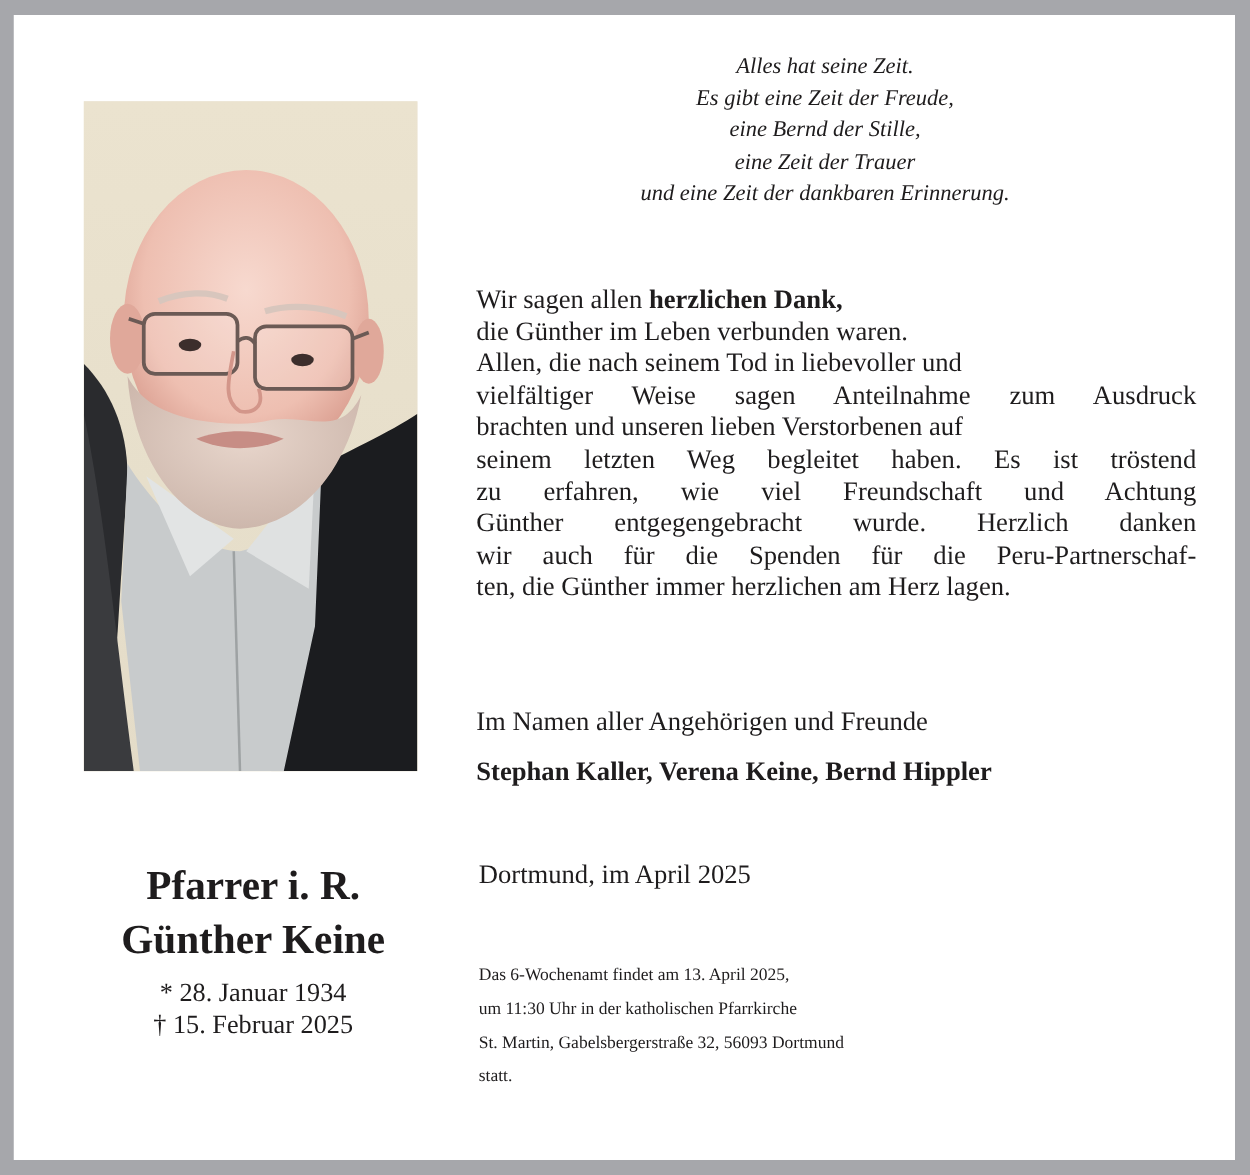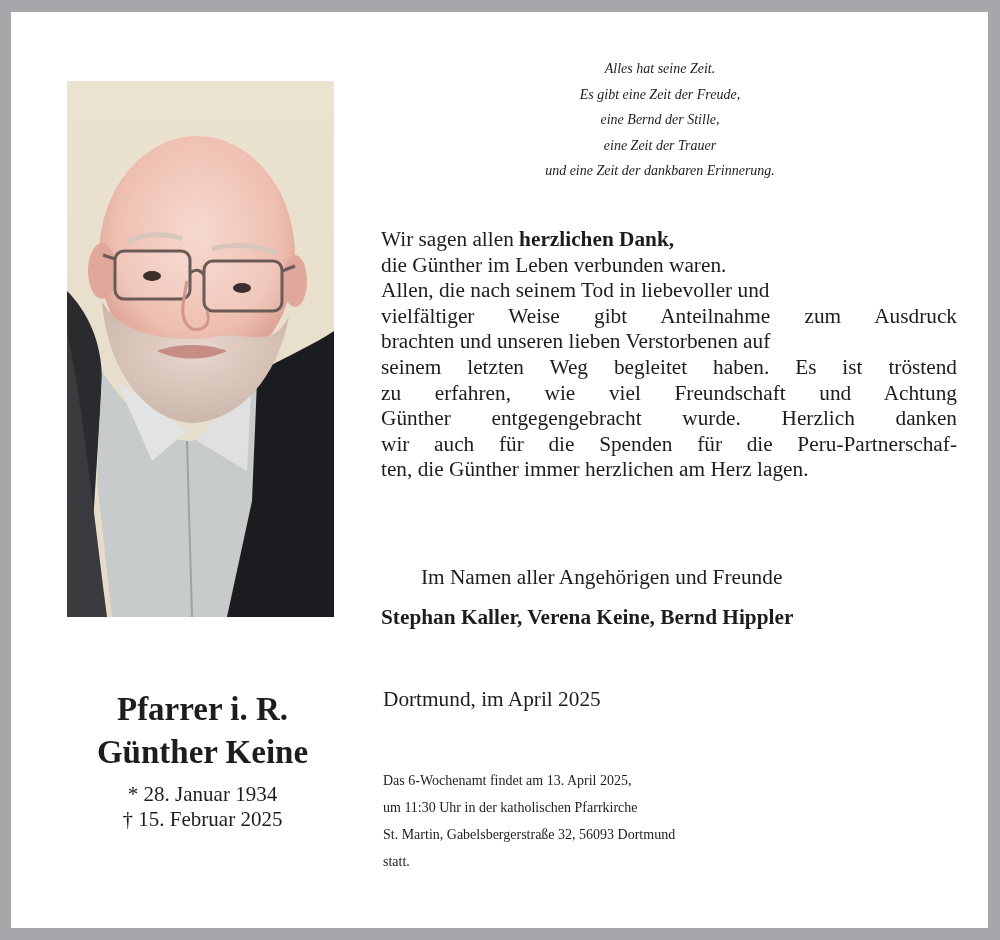--- a/index.html
+++ b/index.html
@@ -21,25 +21,25 @@
       position: absolute;
       left: 67px; top: 81px;
       width: 267px; height: 536px;
       overflow: hidden;
       background: #e9e2cf;
     }
     .photo svg { display: block; width: 100%; height: 100%; }
 
     .poem {
       position: absolute;
-      left: 400px; top: 56px;
+      left: 400px; top: 40px;
       width: 520px;
       text-align: center;
       font-style: italic;
-      font-size: 14px;
+      font-size: 18px;
       line-height: 25.5px;
     }
     .poem div { white-space: nowrap; }
 
     .body-text {
       position: absolute;
       left: 381px; top: 227px;
       width: 576px;
       font-size: 21.3px;
       line-height: 25.6px;
@@ -51,21 +51,20 @@
       text-align-last: justify;
       white-space: normal;
     }
     .body-text b { font-weight: bold; }
 
     .sign-intro {
       position: absolute;
       left: 381px; top: 564px;
       font-size: 21.3px; line-height: 26px;
       white-space: nowrap;
-      margin-left: 40px;
     }
     .sign-names {
       position: absolute;
       left: 381px; top: 604px;
       font-size: 21.3px; line-height: 26px;
       font-weight: bold;
       white-space: nowrap;
     }
     .place-date {
       position: absolute;
@@ -162,21 +161,21 @@
   <div>Es gibt eine Zeit der Freude,</div>
   <div>eine Bernd der Stille,</div>
   <div>eine Zeit der Trauer</div>
   <div>und eine Zeit der dankbaren Erinnerung.</div>
 </div>
 
 <div class="body-text">
   <span class="line"><span>Wir sagen allen </span><b>herzlichen Dank,</b></span>
   <span class="line">die Günther im Leben verbunden waren.</span>
   <span class="line">Allen, die nach seinem Tod in liebevoller und</span>
-  <span class="just">vielfältiger Weise gibt Anteilnahme zum Ausdruck</span>
+  <span class="just">vielfältiger Weise sagen Anteilnahme zum Ausdruck</span>
   <span class="line">brachten und unseren lieben Verstorbenen auf</span>
   <span class="just">seinem letzten Weg begleitet haben. Es ist tröstend</span>
   <span class="just">zu erfahren, wie viel Freundschaft und Achtung</span>
   <span class="just">Günther entgegengebracht wurde. Herzlich danken</span>
   <span class="just">wir auch für die Spenden für die Peru-Partnerschaf-</span>
   <span class="line">ten, die Günther immer herzlichen am Herz lagen.</span>
 </div>
 
 <div class="sign-intro">Im Namen aller Angehörigen und Freunde</div>
 <div class="sign-names">Stephan Kaller, Verena Keine, Bernd Hippler</div>

